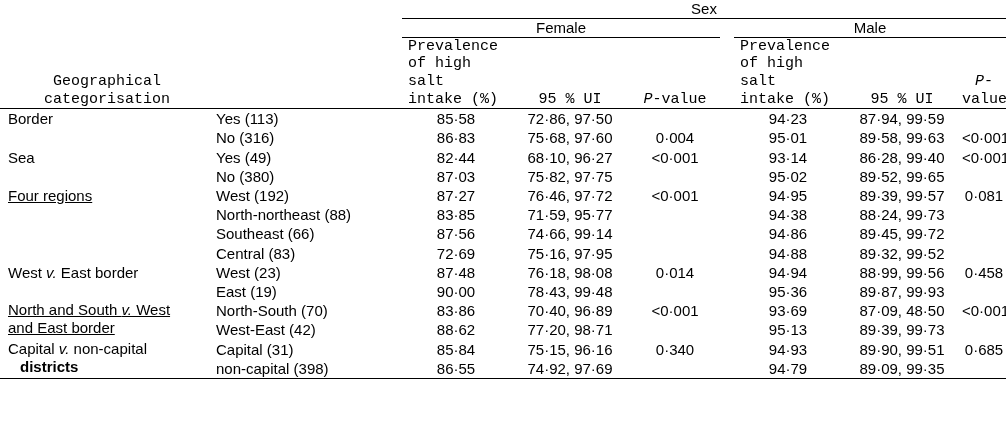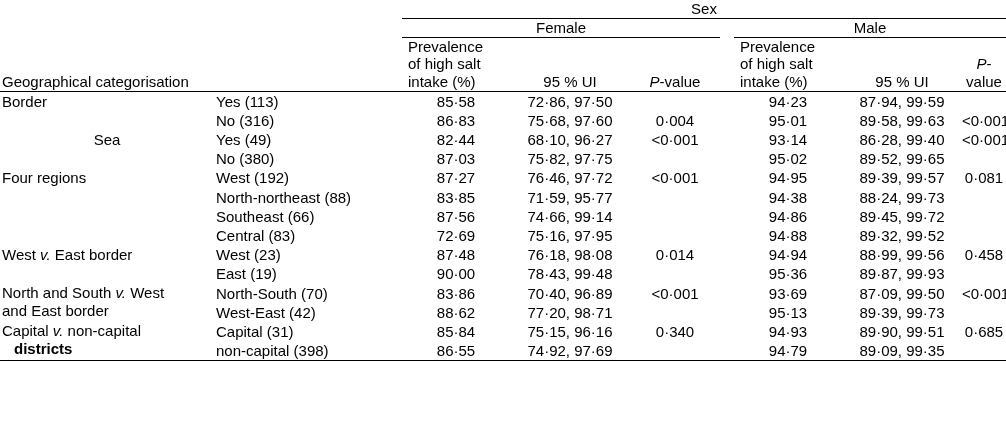--- a/index.html
+++ b/index.html
@@ -62,37 +62,38 @@
     height: 1px;
   }
   .subrule .line {
     border-bottom: 1.1px solid #000;
   }
 
   .colhead td {
     vertical-align: bottom;
     padding-bottom: 3px;
     line-height: 1.18;
+    font-family: Liberation Mono, monospace;
   }
   .colhead .catlabel {
-    text-align: left;
+    text-align: center;
     padding-left: 2px;
   }
   .headrule td { border-bottom: 1.1px solid #000; }
 
   .datarow td {
     height: 19.2px;
     line-height: 19.2px;
     font-size: 15px;
   }
   .datarow td.cat,
   .datarow td.lvl {
     text-align: left;
   }
-  .datarow td.cat { padding-left: 2px; }
+  .datarow td.cat { padding-left: 8px; }
   .datarow td.lvl { padding-left: 4px; margin-top: 24px; }
   .ital { font-style: italic; }
   .pcell { vertical-align: middle; }
   .nowrap { white-space: nowrap; }
   .cat-wrap { line-height: 18px; }
 </style>
 </head>
 <body>
 
 <div class="sheet">
@@ -185,21 +186,21 @@
       <tr class="datarow">
         <td class="lvl">No (316)</td>
         <td>86·83</td>
         <td>75·68, 97·60</td>
         <td></td>
         <td>95·01</td>
         <td>89·58, 99·63</td>
       </tr>
 
       <tr class="datarow">
-        <td class="cat" rowspan="2" style="vertical-align:top;text-align:center;">Sea</td>
+        <td class="cat" rowspan="2" style="vertical-align:top;">Sea</td>
         <td class="lvl">Yes (49)</td>
         <td>82·44</td>
         <td>68·10, 96·27</td>
         <td class="nowrap">&lt;0·001</td>
         <td></td>
         <td>93·14</td>
         <td>86·28, 99·40</td>
         <td class="nowrap">&lt;0·001</td>
       </tr>
       <tr class="datarow">
@@ -207,21 +208,21 @@
         <td>87·03</td>
         <td>75·82, 97·75</td>
         <td></td>
         <td></td>
         <td>95·02</td>
         <td>89·52, 99·65</td>
         <td></td>
       </tr>
 
       <tr class="datarow">
-        <td class="cat" rowspan="4" style="vertical-align:top;">Four regions</td>
+        <td class="cat" rowspan="4" style="vertical-align:top;text-decoration:underline;">Four regions</td>
         <td class="lvl">West (192)</td>
         <td>87·27</td>
         <td>76·46, 97·72</td>
         <td class="nowrap">&lt;0·001</td>
         <td></td>
         <td>94·95</td>
         <td>89·39, 99·57</td>
         <td class="nowrap">0·081</td>
       </tr>
       <tr class="datarow">
@@ -271,31 +272,31 @@
         <td>90·00</td>
         <td>78·43, 99·48</td>
         <td></td>
         <td></td>
         <td>95·36</td>
         <td>89·87, 99·93</td>
         <td></td>
       </tr>
 
       <tr class="datarow">
-        <td class="cat" rowspan="2" style="vertical-align:top;">
+        <td class="cat" rowspan="2" style="vertical-align:top;text-decoration:underline;">
           <div class="cat-wrap"><span>North and South </span><span class="ital">v.</span><span> West</span></div>
           <div class="cat-wrap">and East border</div>
         </td>
         <td class="lvl">North-South (70)</td>
         <td>83·86</td>
         <td>70·40, 96·89</td>
         <td class="nowrap">&lt;0·001</td>
         <td></td>
         <td>93·69</td>
-        <td>87·09, 99·50</td>
+        <td>87·09, 48·50</td>
         <td class="nowrap">&lt;0·001</td>
       </tr>
       <tr class="datarow">
         <td class="lvl">West-East (42)</td>
         <td>88·62</td>
         <td>77·20, 98·71</td>
         <td></td>
         <td></td>
         <td>95·13</td>
         <td>89·39, 99·73</td>

